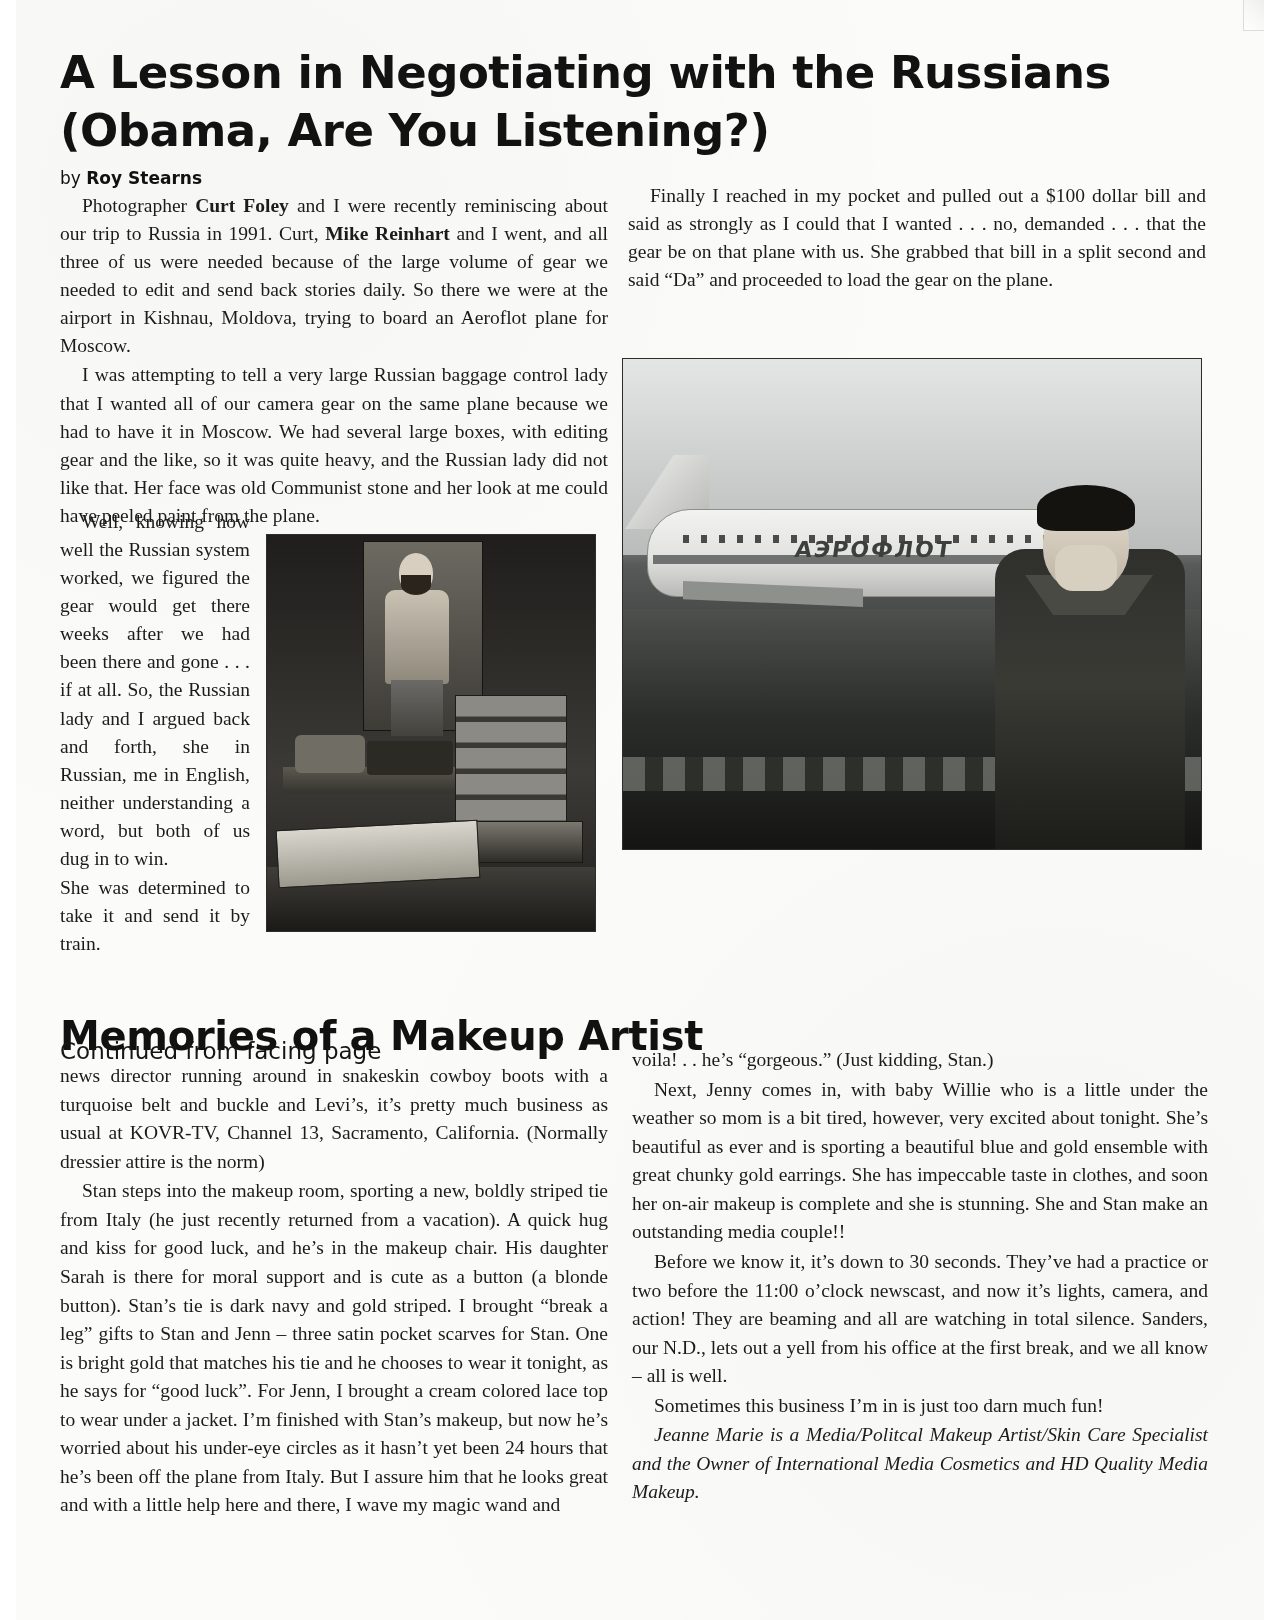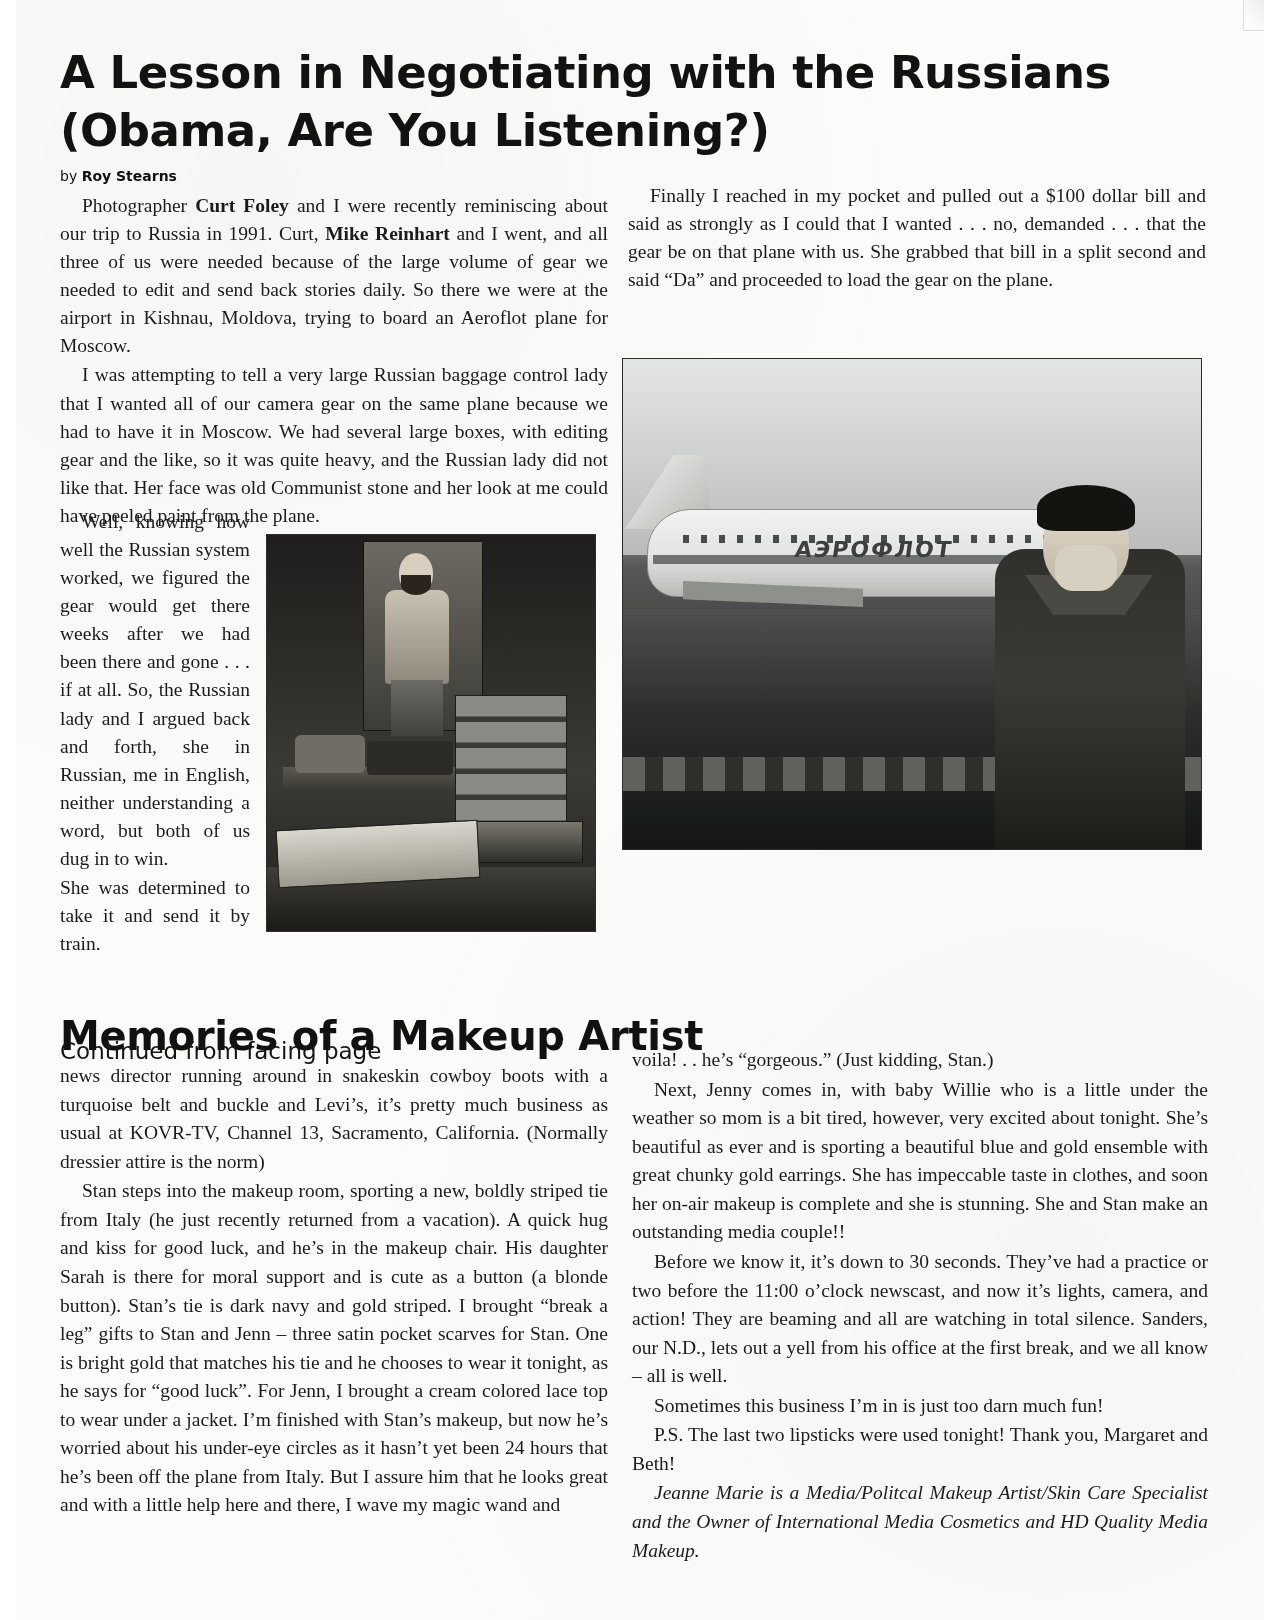--- a/index.html
+++ b/index.html
@@ -45,21 +45,21 @@
     font-size: 45px;
     line-height: 1.28;
     letter-spacing: -0.5px;
     color: #121212;
   }
   .byline {
     position: absolute;
     left: 44px;
     top: 168px;
     font-family: "DejaVu Sans", sans-serif;
-    font-size: 14px;
+    font-size: 17px;
     color: #111;
   }
   .byline .bold { font-weight: bold; }
 
   
   .col {
     position: absolute;
     font-family: "Liberation Serif", serif;
     font-size: 19.5px;
     line-height: 1.44;
@@ -365,17 +365,16 @@
   <div class="col" id="a2-col-left">
     <p style="text-indent:0">news director running around in snakeskin cowboy boots with a turquoise belt and buckle and Levi’s, it’s pretty much business as usual at KOVR-TV, Channel 13, Sacramento, California. (Normally dressier attire is the norm)</p>
     <p>Stan steps into the makeup room, sporting a new, boldly striped tie from Italy (he just recently returned from a vacation). A quick hug and kiss for good luck, and he’s in the makeup chair. His daughter Sarah is there for moral support and is cute as a button (a blonde button). Stan’s tie is dark navy and gold striped. I brought “break a leg” gifts to Stan and Jenn – three satin pocket scarves for Stan. One is bright gold that matches his tie and he chooses to wear it tonight, as he says for “good luck”.  For Jenn, I brought a cream colored lace top to wear under a jacket. I’m finished with Stan’s makeup, but now he’s worried about his under-eye circles as it hasn’t yet been 24 hours that he’s been off the plane from Italy. But I assure him that he looks great and with a little help here and there, I wave my magic wand and</p>
   </div>
 
   <div class="col" id="a2-col-right">
     <p style="text-indent:0">voila! . .  he’s “gorgeous.” (Just kidding, Stan.)</p>
     <p>Next, Jenny comes in, with baby Willie who is a little under the weather so mom is a bit tired, however, very excited about tonight. She’s beautiful as ever and is sporting a beautiful blue and gold ensemble with great chunky gold earrings. She has impeccable taste in clothes, and soon her on-air makeup is complete and she is stunning. She and Stan make an outstanding media couple!!</p>
     <p>Before we know it, it’s down to 30 seconds. They’ve had a practice or two before the 11:00 o’clock newscast, and now it’s lights, camera, and action! They are beaming and all are watching in total silence. Sanders, our N.D., lets out a yell from his office at the first break, and we all know – all is well.</p>
     <p>Sometimes this business I’m in is just too darn much fun!</p>
-    <p>P.S. The last two lipsticks were used tonight!  Thank you, Margaret and Beth!</p>
     <p class="italic-sig">Jeanne Marie is a Media/Politcal Makeup Artist/Skin Care Specialist and the Owner of International Media Cosmetics and  HD Quality Media Makeup.</p>
   </div>
 
 </div>
 
 </body></html>

